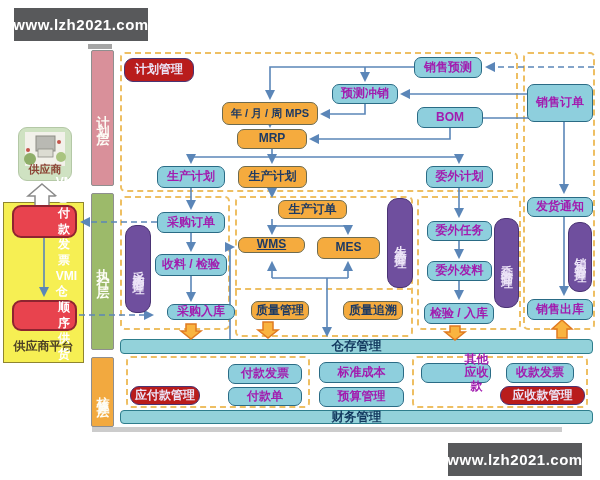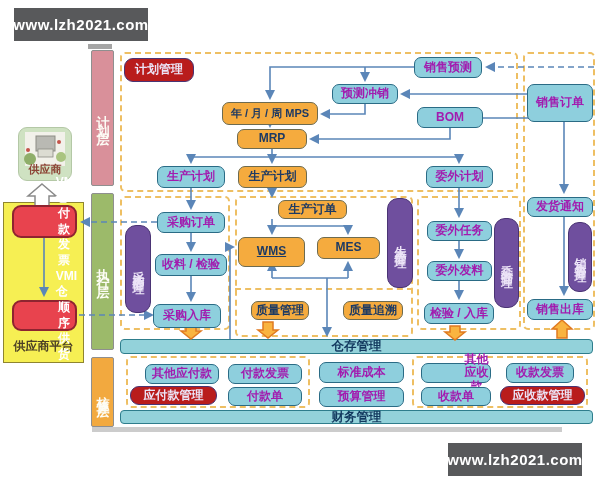--- a/index.html
+++ b/index.html
@@ -164,43 +164,41 @@
   <div class="node nb" style="left:527px;top:84px;width:66px;height:38px;">销售订单</div>
   <div class="node no small" style="left:222px;top:102px;width:96px;height:23px;">年 / 月 / 周 MPS</div>
   <div class="node nb" style="left:417px;top:107px;width:66px;height:21px;text-align:right;">BOM</div>
   <div class="node no" style="left:237px;top:129px;width:70px;height:20px;">MRP</div>
   <div class="node nb" style="left:157px;top:166px;width:68px;height:22px;">生产计划</div>
   <div class="node no" style="left:238px;top:166px;width:69px;height:22px;">生产计划</div>
   <div class="node nb" style="left:426px;top:166px;width:67px;height:22px;">委外计划</div>
 
   <div class="node nb" style="left:157px;top:212px;width:68px;height:21px;">采购订单</div>
   <div class="node nb" style="left:155px;top:254px;width:72px;height:22px;">收料 / 检验</div>
-  <div class="node nb" style="left:153px;top:304px;width:68px;height:24px;">采购入库</div>
+  <div class="node nb" style="left:167px;top:304px;width:68px;height:16px;">采购入库</div>
   <div class="node npv" style="left:125px;top:225px;width:26px;height:88px;">采购管理</div>
 
   <div class="node no" style="left:238px;top:200px;width:69px;height:19px;margin-left:40px;">生产订单</div>
-  <div class="node no" style="left:238px;top:237px;width:67px;height:30px;text-decoration:underline;">WMS</div>
+  <div class="node no" style="left:238px;top:237px;width:67px;height:16px;text-decoration:underline;">WMS</div>
   <div class="node no" style="left:317px;top:237px;width:63px;height:22px;">MES</div>
   <div class="node npv" style="left:387px;top:198px;width:26px;height:90px;">生产管理</div>
   <div class="node no" style="left:251px;top:301px;width:58px;height:19px;">质量管理</div>
   <div class="node no" style="left:343px;top:301px;width:60px;height:19px;">质量追溯</div>
 
   <div class="node nb" style="left:427px;top:221px;width:65px;height:20px;">委外任务</div>
   <div class="node nb" style="left:427px;top:261px;width:65px;height:20px;">委外发料</div>
   <div class="node nb" style="left:424px;top:303px;width:70px;height:21px;">检验 / 入库</div>
   <div class="node npv" style="left:494px;top:218px;width:25px;height:90px;">委外管理</div>
 
   <div class="node nb" style="left:527px;top:197px;width:66px;height:20px;">发货通知</div>
   <div class="node npv" style="left:568px;top:222px;width:24px;height:70px;">销售管理</div>
   <div class="node nb" style="left:527px;top:299px;width:66px;height:21px;">销售出库</div>
 
-  <div class="node nb" style="left:145px;top:364px;width:74px;height:20px;">其他应付款</div>
   <div class="node nb" style="left:228px;top:364px;width:74px;height:20px;">付款发票</div>
-  <div class="node np" style="left:130px;top:386px;width:87px;height:19px;">应付款管理</div>
+  <div class="node np" style="left:130px;top:386px;width:70px;height:19px;">应付款管理</div>
   <div class="node nb" style="left:228px;top:387px;width:74px;height:19px;">付款单</div>
   <div class="node nb" style="left:319px;top:362px;width:85px;height:21px;">标准成本</div>
   <div class="node nb" style="left:319px;top:387px;width:85px;height:20px;">预算管理</div>
   <div class="node nb" style="left:421px;top:363px;width:70px;height:20px;padding-left:41px;">其他应收款</div>
   <div class="node nb" style="left:506px;top:363px;width:68px;height:20px;">收款发票</div>
-  <div class="node nb" style="left:421px;top:387px;width:70px;height:19px;">收款单</div>
   <div class="node np" style="left:500px;top:386px;width:85px;height:19px;">应收款管理</div>
 
 </div>
 
 </body></html>

